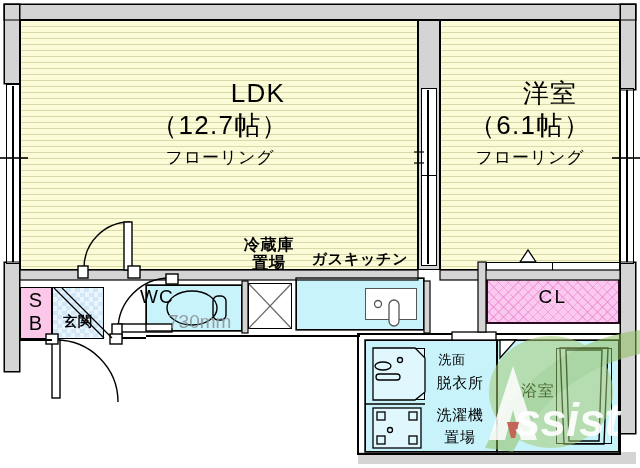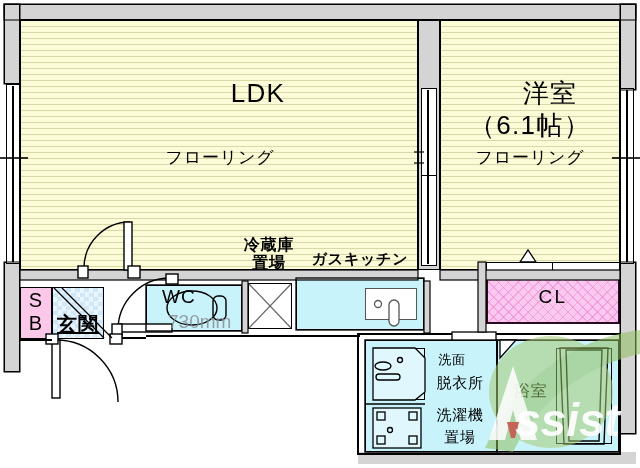--- a/index.html
+++ b/index.html
@@ -101,40 +101,41 @@
   <div class="abs" style="left:12px;top:86px;width:2px;height:176px;background:#000;"></div>
 
   <div class="abs" style="left:620px;top:88px;width:14px;height:176px;background:#fff;border:1px solid #000;"></div>
   <div class="abs" style="left:626px;top:90px;width:2px;height:172px;background:#000;"></div>
 
   <div class="abs" style="left:421px;top:88px;width:16px;height:178px;background:#fff;border:1px solid #000;"></div>
   <div class="abs" style="left:427px;top:90px;width:2px;height:174px;background:#000;"></div>
   <div class="abs" style="left:421px;top:175px;width:16px;height:1px;background:#000;"></div>
 
   <div class="lbl lbl-big" style="left:0;top:78px;width:516px;">LDK</div>
+  <div class="lbl lbl-big" style="left:0;top:110px;width:440px;">（12.7帖）</div>
   <div class="lbl lbl-mid" style="left:0;top:148px;width:440px;">フローリング</div>
 
   <div class="lbl lbl-big" style="left:450px;top:78px;width:200px;">洋室</div>
   <div class="lbl lbl-big" style="left:430px;top:110px;width:200px;">（6.1帖）</div>
   <div class="lbl lbl-mid" style="left:430px;top:148px;width:200px;">フローリング</div>
 
   <div class="abs" style="left:20px;top:270px;width:600px;height:100px;background:#ffffff;"></div>
 
   <div class="abs wall-grey-nb" style="left:20px;top:270px;width:398px;height:10px;"></div>
   <div class="abs wall-grey-nb" style="left:440px;top:270px;width:180px;height:10px;"></div>
 
   <div class="abs fill-sb" style="left:20px;top:287px;width:32px;height:52px;"></div>
   <div class="lbl lbl-sb" style="left:20px;top:289px;width:32px;">S</div>
   <div class="lbl lbl-sb" style="left:20px;top:312px;width:32px;">B</div>
 
   <div class="abs tile-genkan" style="left:52px;top:287px;width:52px;height:52px;"></div>
-  <div class="lbl lbl-small" style="left:50px;top:313px;width:56px;font-size:20px;text-decoration:underline;">玄関</div>
+  <div class="lbl lbl-small" style="left:50px;top:313px;width:56px;font-size:14px;">玄関</div>
 
   <div class="abs fill-cyan" style="left:146px;top:285px;width:96px;height:46px;"></div>
-  <div class="lbl lbl-wc" style="left:158px;top:286px;width:44px;text-align:left;padding-left:4px;">WC</div>
+  <div class="lbl lbl-wc" style="left:136px;top:286px;width:44px;text-align:left;padding-left:4px;">WC</div>
 
   <div class="abs fill-white" style="left:248px;top:283px;width:44px;height:46px;"></div>
 
   <div class="abs fill-cyan" style="left:296px;top:278px;width:128px;height:52px;"></div>
 
   <div class="abs" style="left:365px;top:288px;width:52px;height:32px;background:#fff;border:1.5px solid #555;"></div>
 
   <div class="lbl lbl-xsmall" style="left:238px;top:236px;width:62px;">冷蔵庫</div>
   <div class="lbl lbl-xsmall" style="left:238px;top:254px;width:62px;">置場</div>
   <div class="lbl lbl-small" style="left:296px;top:250px;width:128px;font-size:15px;">ガスキッチン</div>
@@ -150,21 +151,21 @@
   <div class="lbl lbl-small" style="left:425px;top:352px;width:54px;font-size:13px;font-weight:400;">洗面</div>
   <div class="lbl lbl-small" style="left:425px;top:406px;width:70px;font-size:15px;font-weight:400;">洗濯機</div>
   <div class="lbl lbl-small" style="left:425px;top:374px;width:70px;font-size:15px;font-weight:400;">脱衣所</div>
   <div class="lbl lbl-small" style="left:425px;top:428px;width:70px;font-size:15px;font-weight:400;">置場</div>
 
   <div class="abs" style="left:373px;top:348px;width:52px;height:52px;background:#dff7fd;border:1.5px solid #000;"></div>
 
   <div class="abs" style="left:373px;top:408px;width:48px;height:40px;background:#dff7fd;border:1.5px solid #000;"></div>
 
   <div class="abs fill-cyan" style="left:497px;top:340px;width:122px;height:112px;"></div>
-  <div class="lbl lbl-small" style="left:497px;top:382px;width:70px;font-size:16px;font-weight:400;text-align:left;padding-left:17px;">浴室</div>
+  <div class="lbl lbl-small" style="left:497px;top:382px;width:70px;font-size:16px;font-weight:400;text-align:left;padding-left:24px;">浴室</div>
 
   <div class="abs" style="left:556px;top:348px;width:56px;height:96px;background:transparent;border:1.5px solid #000;"></div>
 
   <div class="abs wall-grey-nb" style="left:358px;top:452px;width:278px;height:12px;"></div>
 
   <svg id="vec" viewBox="0 0 640 468">
 
     <rect x="4" y="4" width="632" height="16" fill="none" stroke="#000" stroke-width="1"></rect>
     <rect x="4" y="4" width="16" height="80" fill="none" stroke="#000" stroke-width="1"></rect>
     <rect x="4" y="262" width="16" height="110" fill="none" stroke="#000" stroke-width="1"></rect>

